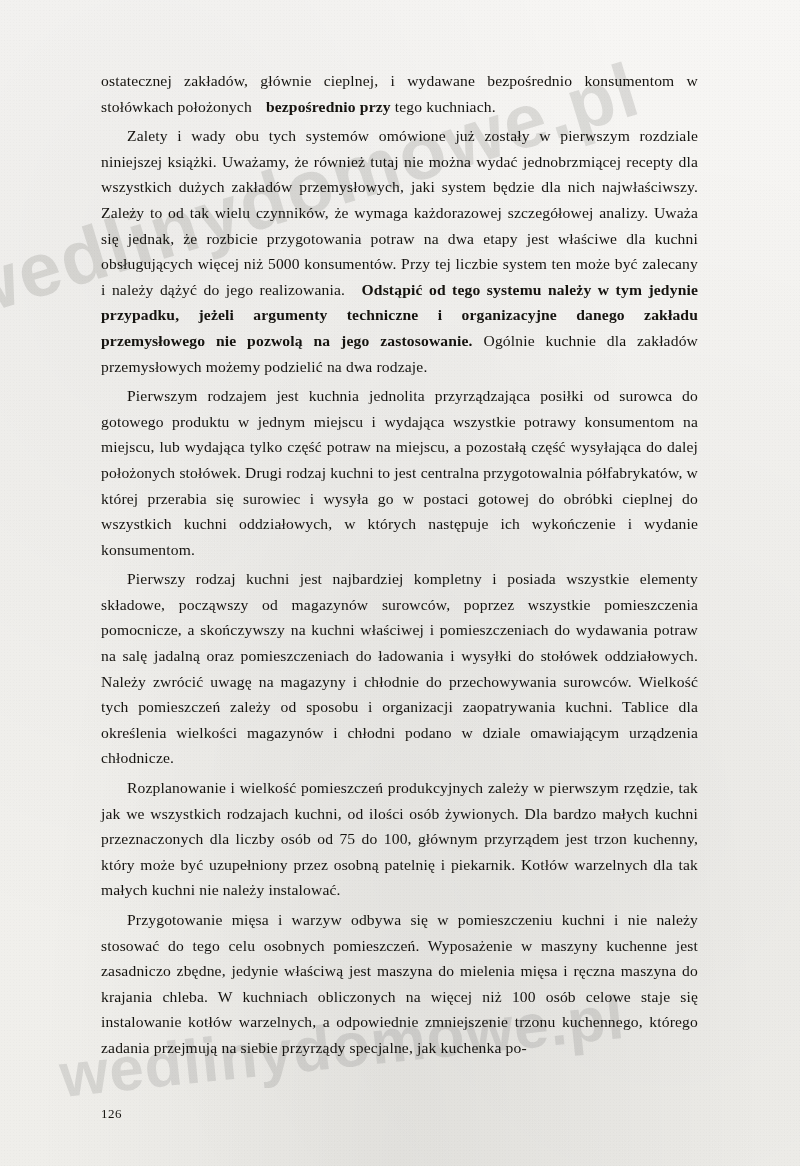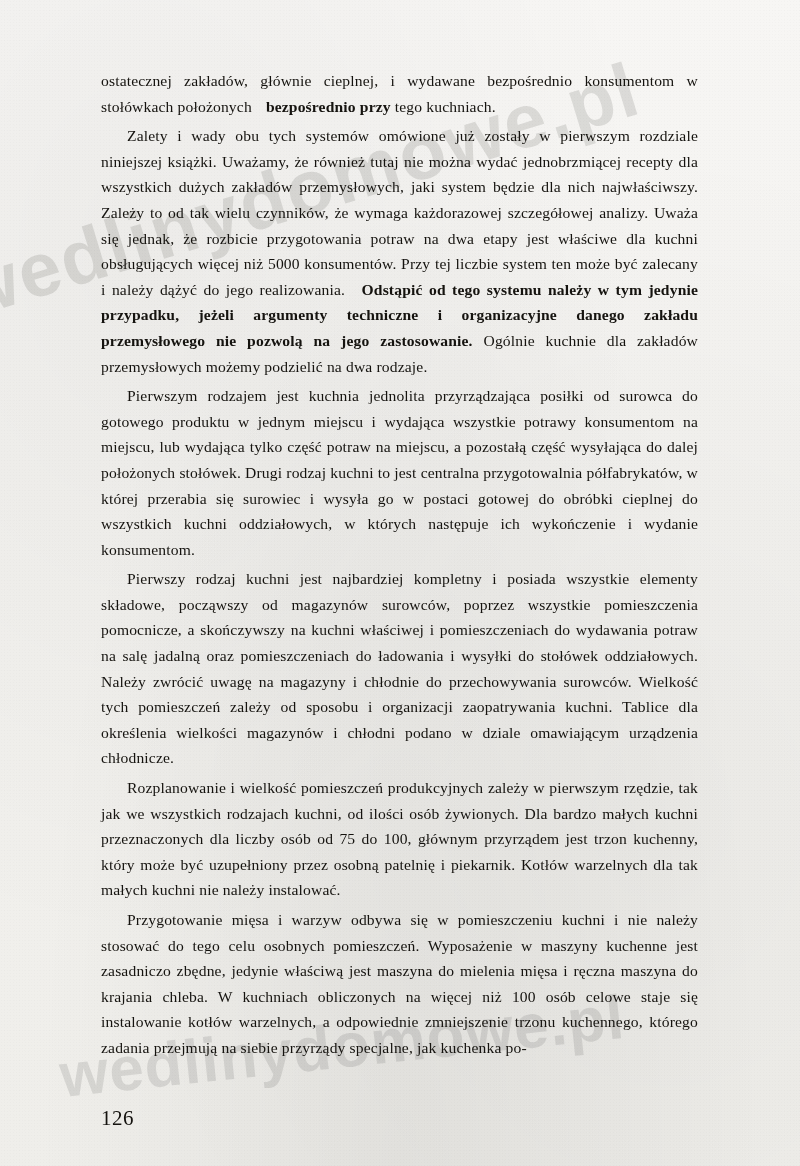--- a/index.html
+++ b/index.html
@@ -50,21 +50,21 @@
     text-indent: 26px;
   }
   .b {
     font-weight: bold;
     padding-left: 10px;
   }
   .folio {
     position: absolute;
     left: 101px;
     top: 1106px;
-    font-size: 21px;
+    font-size: 13px;
     color: #15130f;
     z-index: 3;
     letter-spacing: 0.5px;
   }
   
   .watermark {
     position: absolute;
     left: -40px;
     top: 250px;
     width: 900px;

